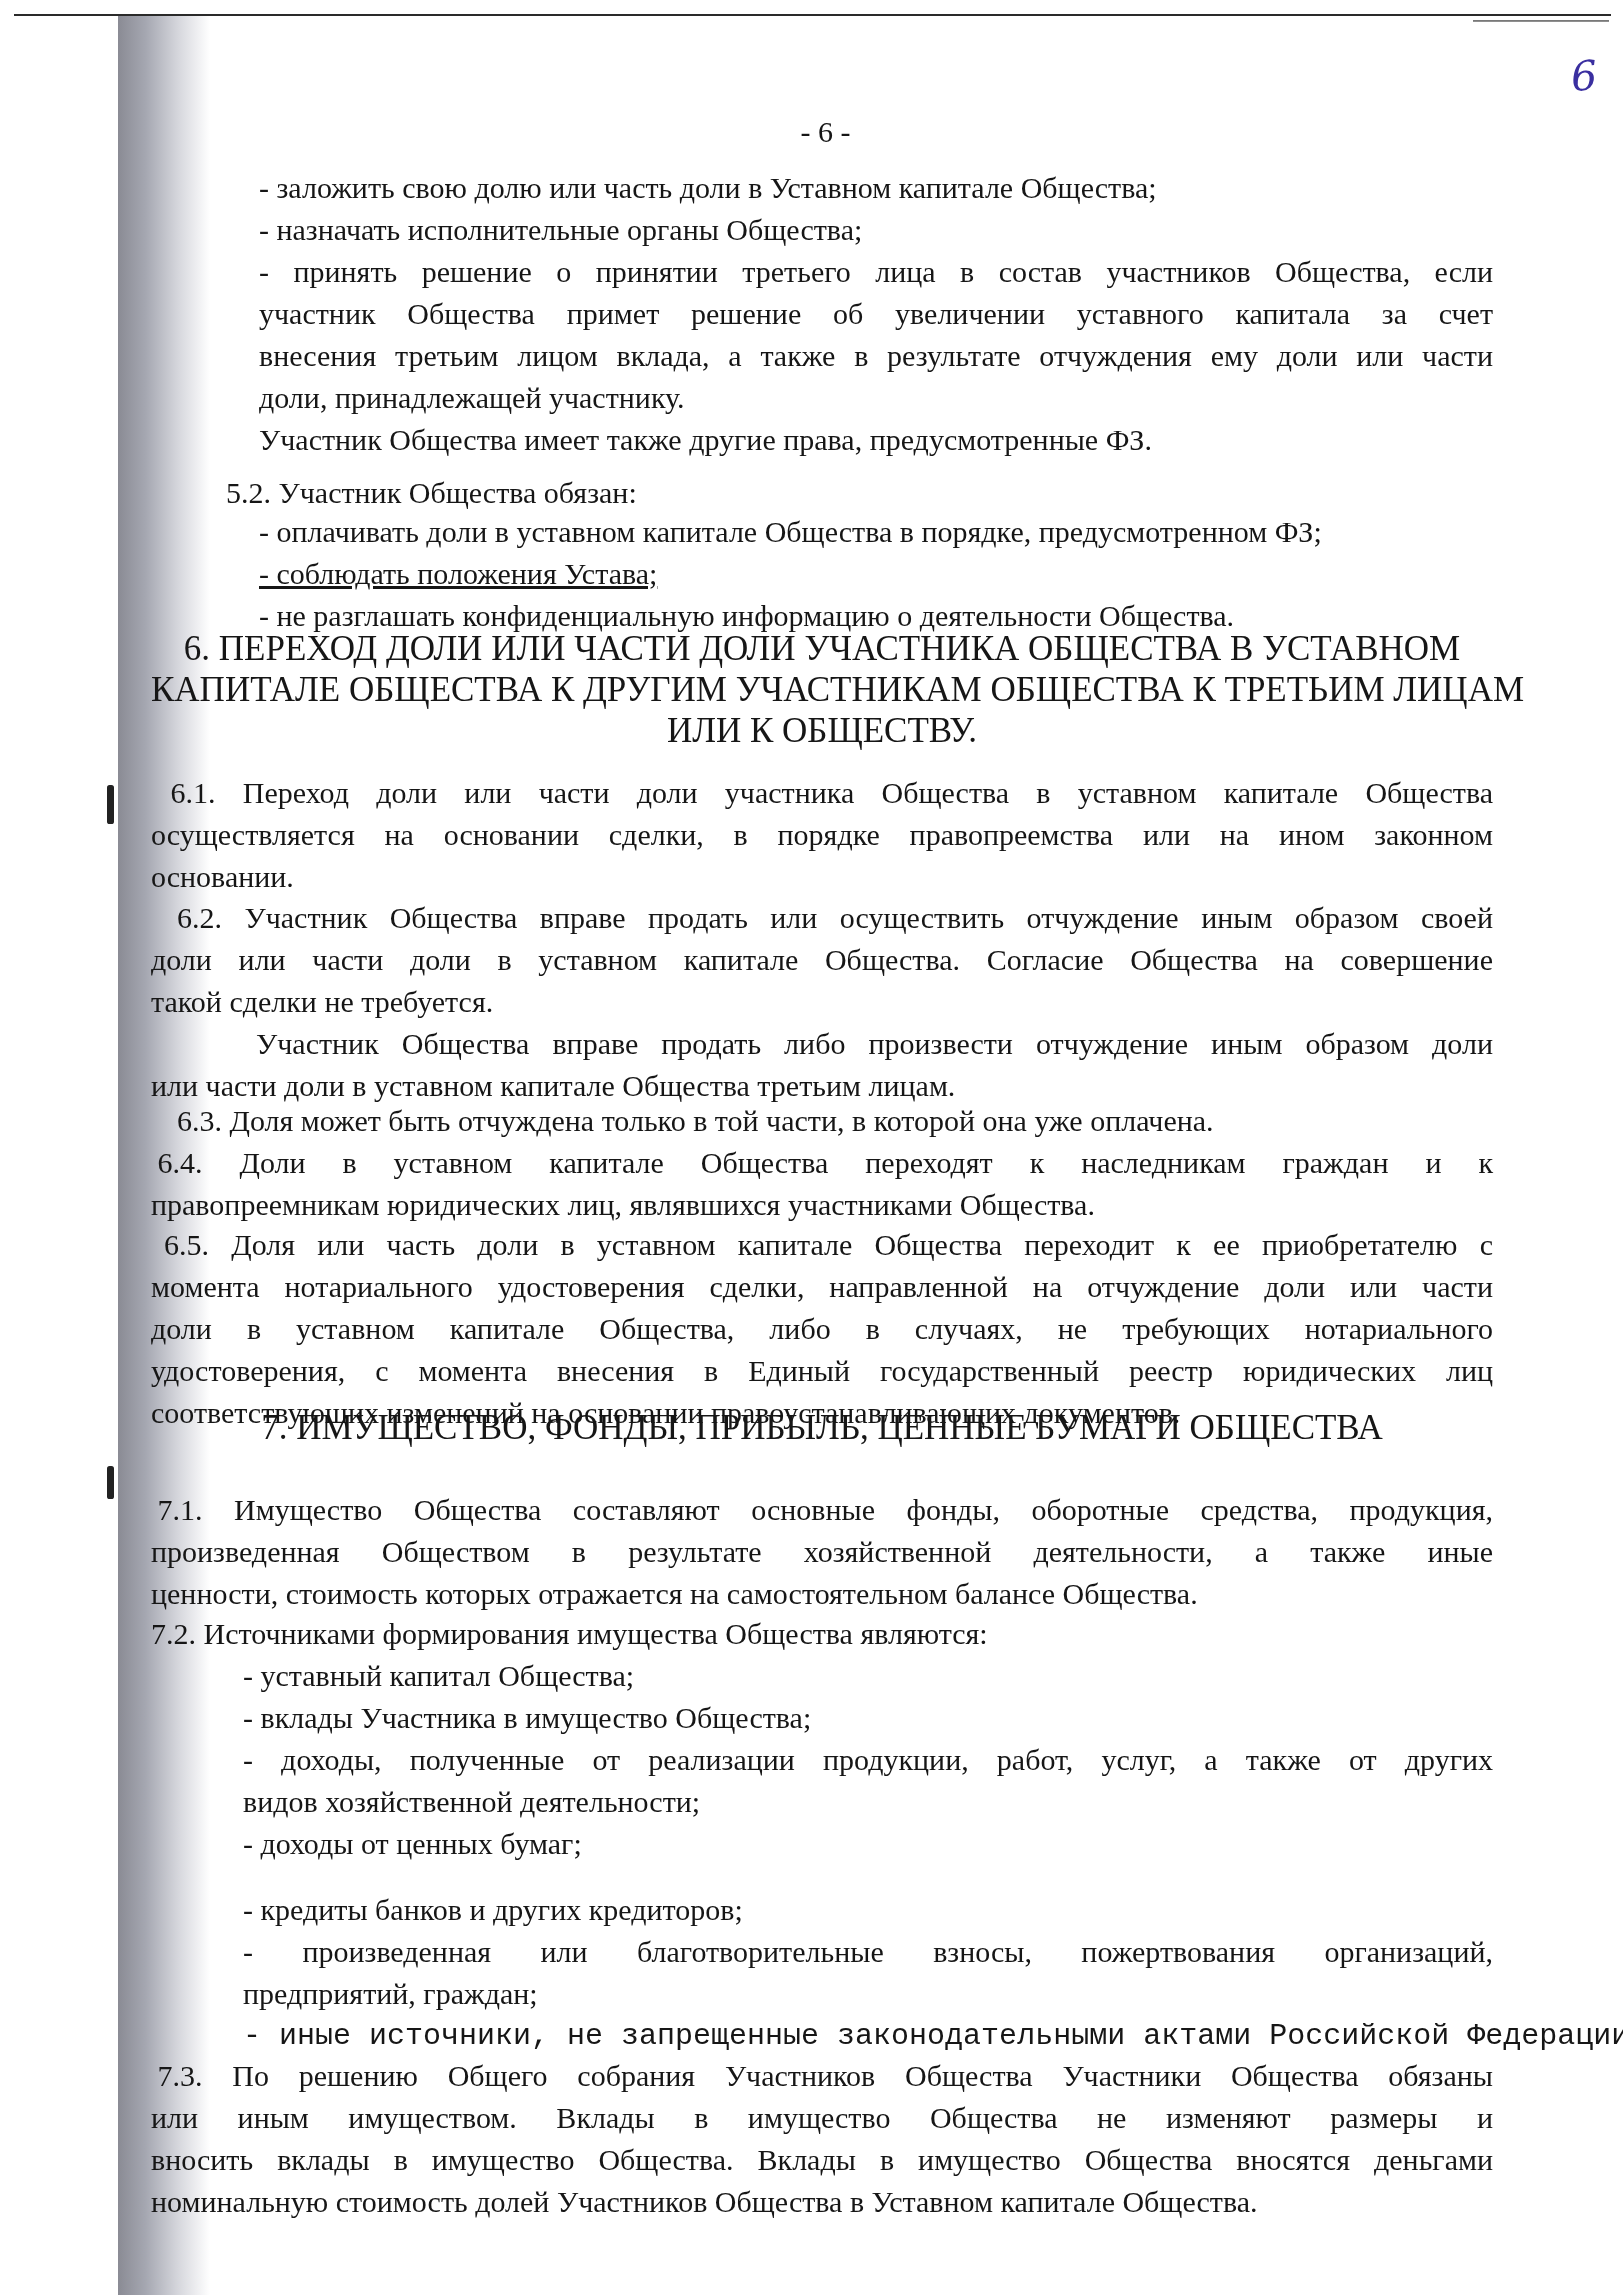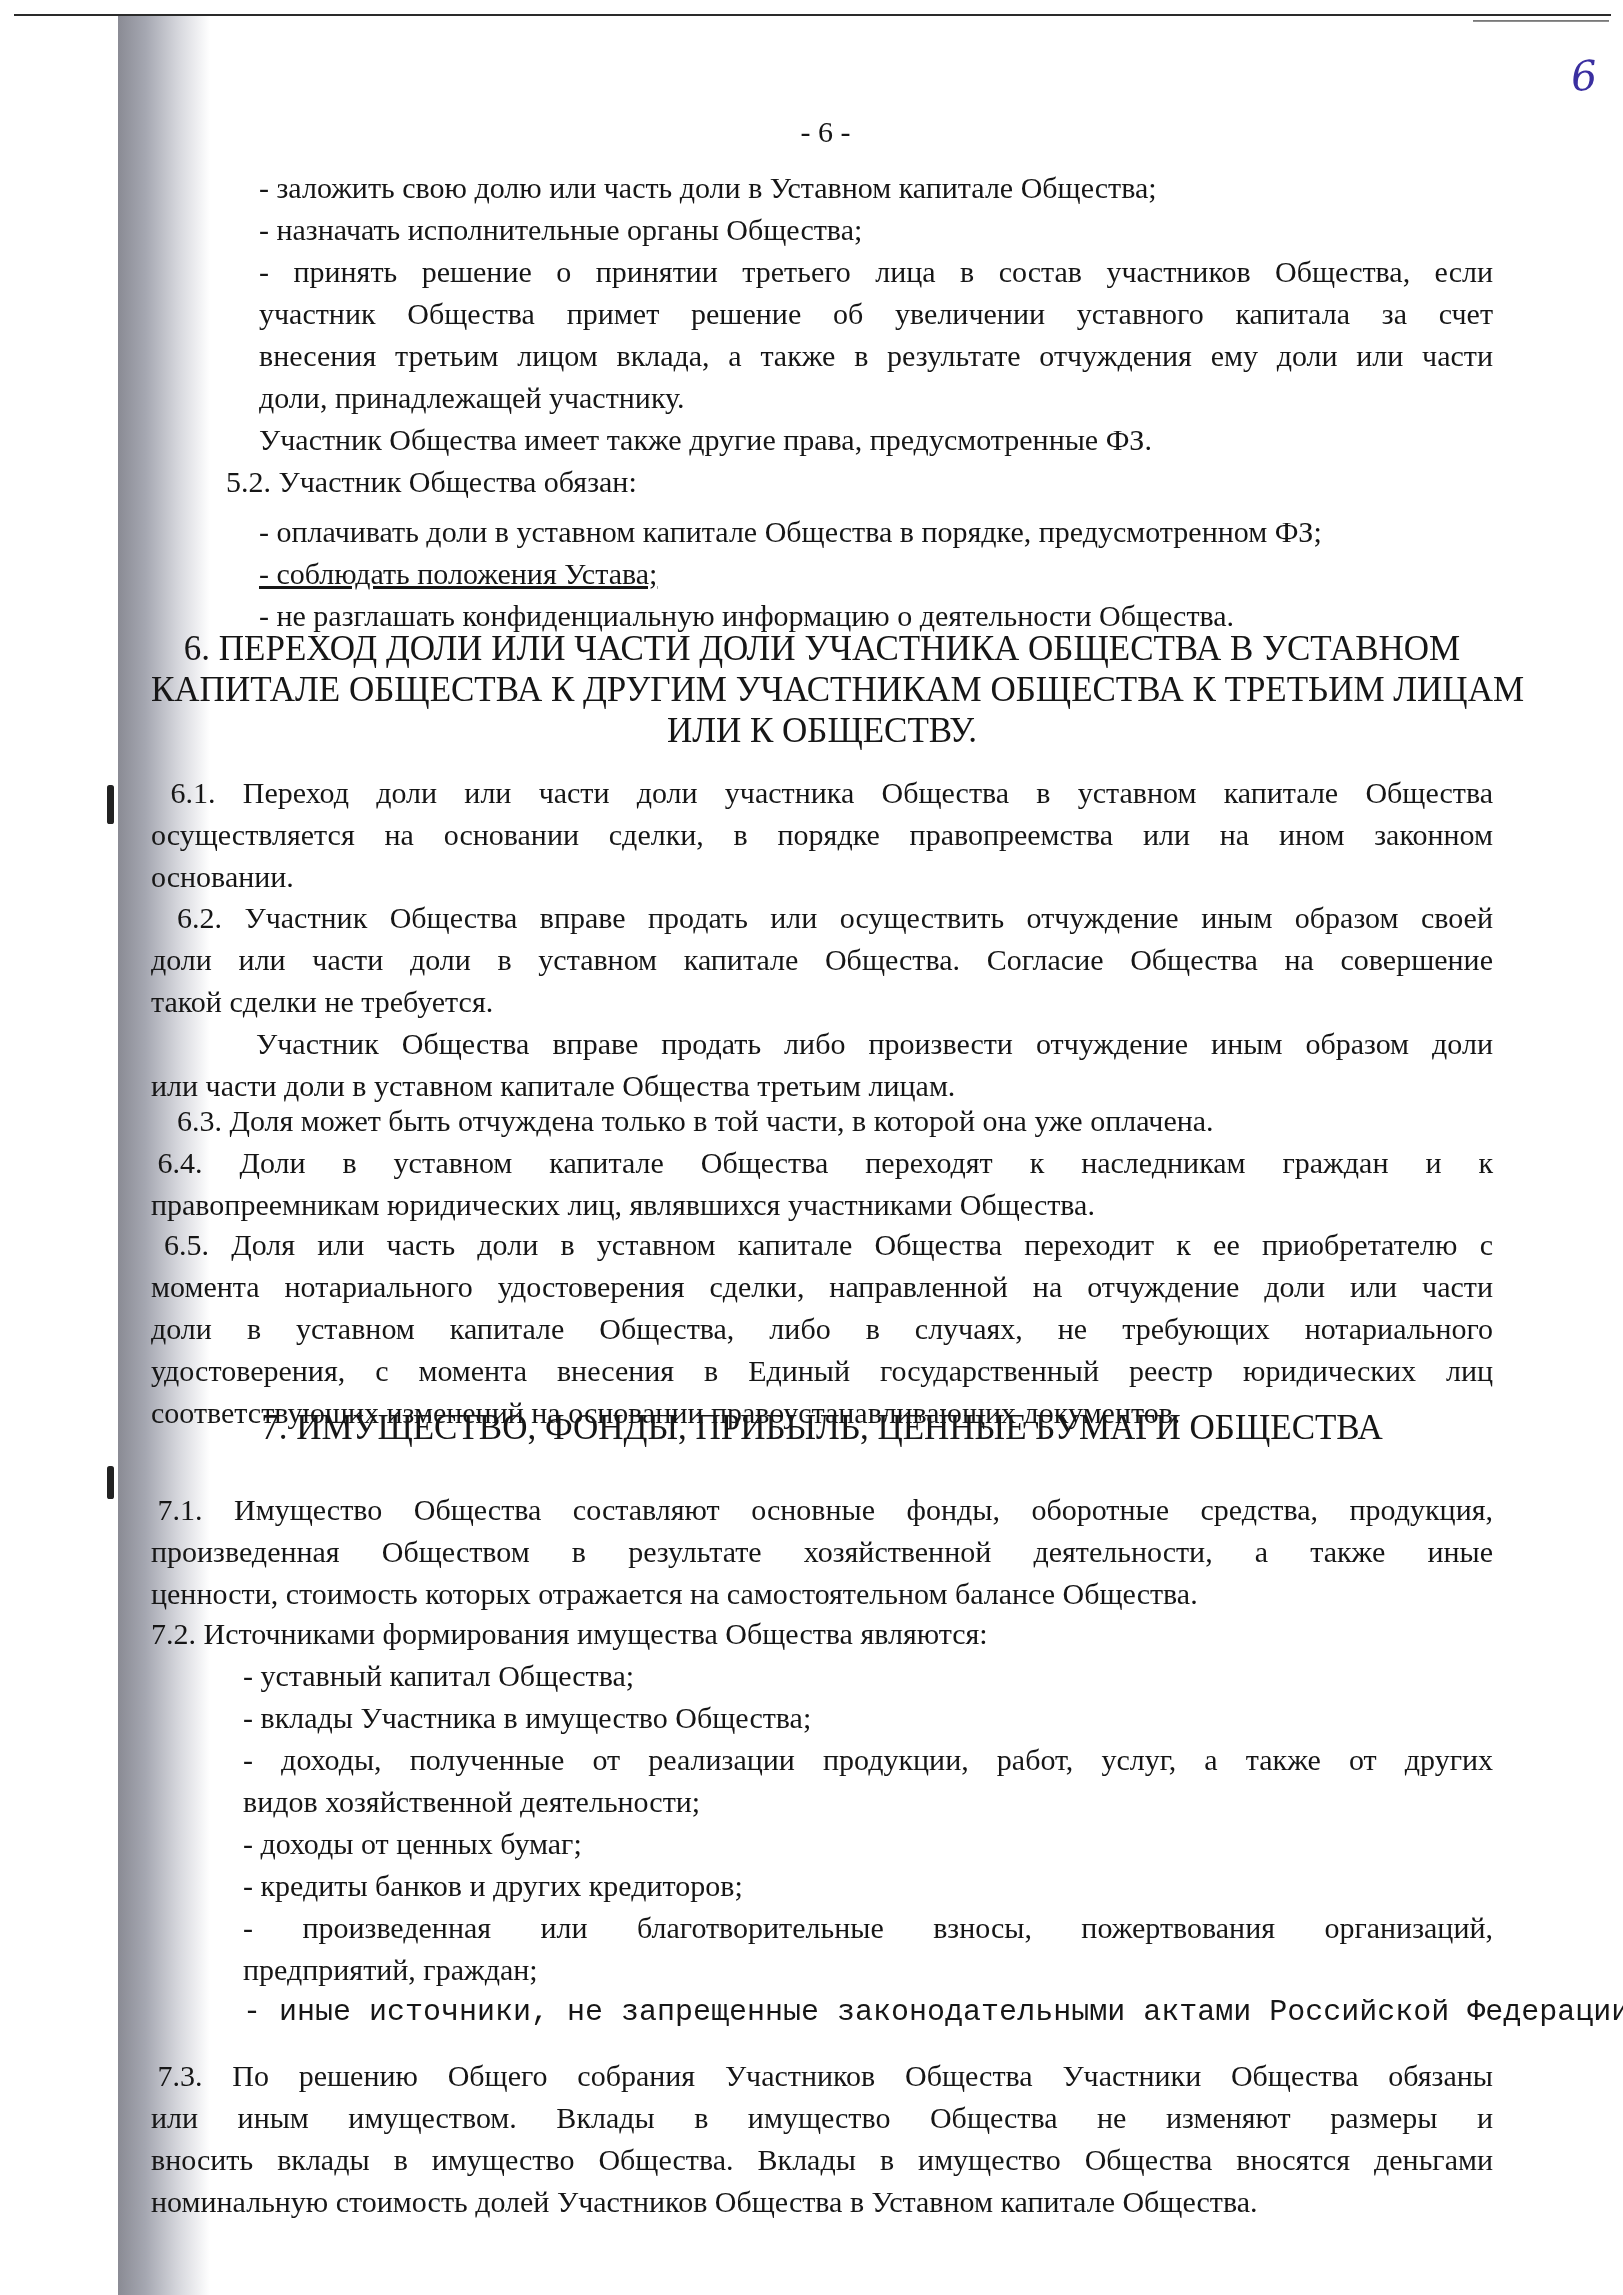--- a/index.html
+++ b/index.html
@@ -58,21 +58,21 @@
   <div class="page-number">- 6 -</div>
 
   <div class="block" style="top:167px;">
     <span class="line" style="padding-left:108px;">- заложить свою долю или часть доли в Уставном капитале Общества;</span>
     <span class="line" style="padding-left:108px;">- назначать исполнительные органы Общества;</span>
     <span class="line justify" style="padding-left:108px;">- принять решение о принятии третьего лица в состав участников Общества, если</span>
     <span class="line justify" style="padding-left:108px;">участник Общества примет решение об увеличении уставного капитала за счет</span>
     <span class="line justify" style="padding-left:108px;">внесения третьим лицом  вклада, а также в результате отчуждения ему доли или части</span>
     <span class="line" style="padding-left:108px;">доли, принадлежащей участнику.</span>
     <span class="line" style="padding-left:108px;">Участник Общества имеет также другие права, предусмотренные ФЗ.</span>
-    <span class="line" style="padding-left:75px;">5.2. Участник Общества обязан:</span>
+    <span class="line" style="padding-left:75px;margin-top:11px;">5.2. Участник Общества обязан:</span>
   </div>
 
   <div class="block" style="top:511px;">
     <span class="line" style="padding-left:108px;">- оплачивать доли в уставном капитале Общества в порядке, предусмотренном ФЗ;</span>
     <span class="line" style="padding-left:108px;text-decoration:underline;">- соблюдать положения Устава;</span>
     <span class="line" style="padding-left:108px;">- не разглашать конфиденциальную информацию о деятельности Общества.</span>
   </div>
 
   <div class="block heading" style="top:628px;">
     <span class="line">6. ПЕРЕХОД ДОЛИ ИЛИ ЧАСТИ ДОЛИ УЧАСТНИКА ОБЩЕСТВА В УСТАВНОМ</span>
@@ -121,21 +121,21 @@
     <span class="line">ценности, стоимость которых отражается на самостоятельном балансе Общества.</span>
   </div>
 
   <div class="block" style="top:1613px;">
     <span class="line">7.2. Источниками формирования имущества Общества являются:</span>
     <span class="line" style="padding-left:92px;">- уставный капитал Общества;</span>
     <span class="line" style="padding-left:92px;">- вклады Участника в имущество Общества;</span>
     <span class="line justify" style="padding-left:92px;">- доходы, полученные от реализации продукции, работ, услуг, а также от других</span>
     <span class="line" style="padding-left:92px;">видов хозяйственной деятельности;</span>
     <span class="line" style="padding-left:92px;">- доходы от ценных бумаг;</span>
-    <span class="line" style="padding-left:92px;">- кредиты банков и других кредиторов;</span>
+    <span class="line" style="padding-left:92px;margin-top:24px;">- кредиты банков и других кредиторов;</span>
     <span class="line justify" style="padding-left:92px;">-  произведенная  или  благотворительные  взносы,  пожертвования  организаций,</span>
     <span class="line" style="padding-left:92px;">предприятий, граждан;</span>
     <span class="line" style="padding-left:92px;font-family:Liberation Mono, monospace;">- иные источники, не запрещенные законодательными актами Российской Федерации.</span>
   </div>
 
   <div class="block" style="top:2036px;">
     <span class="line justify" style="padding-left:6.5px;margin-top:19px;">7.3. По решению Общего собрания Участников Общества Участники Общества обязаны</span>
     <span class="line justify">или  иным  имуществом.  Вклады  в  имущество  Общества  не  изменяют  размеры  и</span>
     <span class="line justify">вносить вклады в имущество Общества. Вклады в имущество Общества вносятся деньгами</span>
     <span class="line">номинальную стоимость долей Участников Общества в Уставном капитале Общества.</span>

